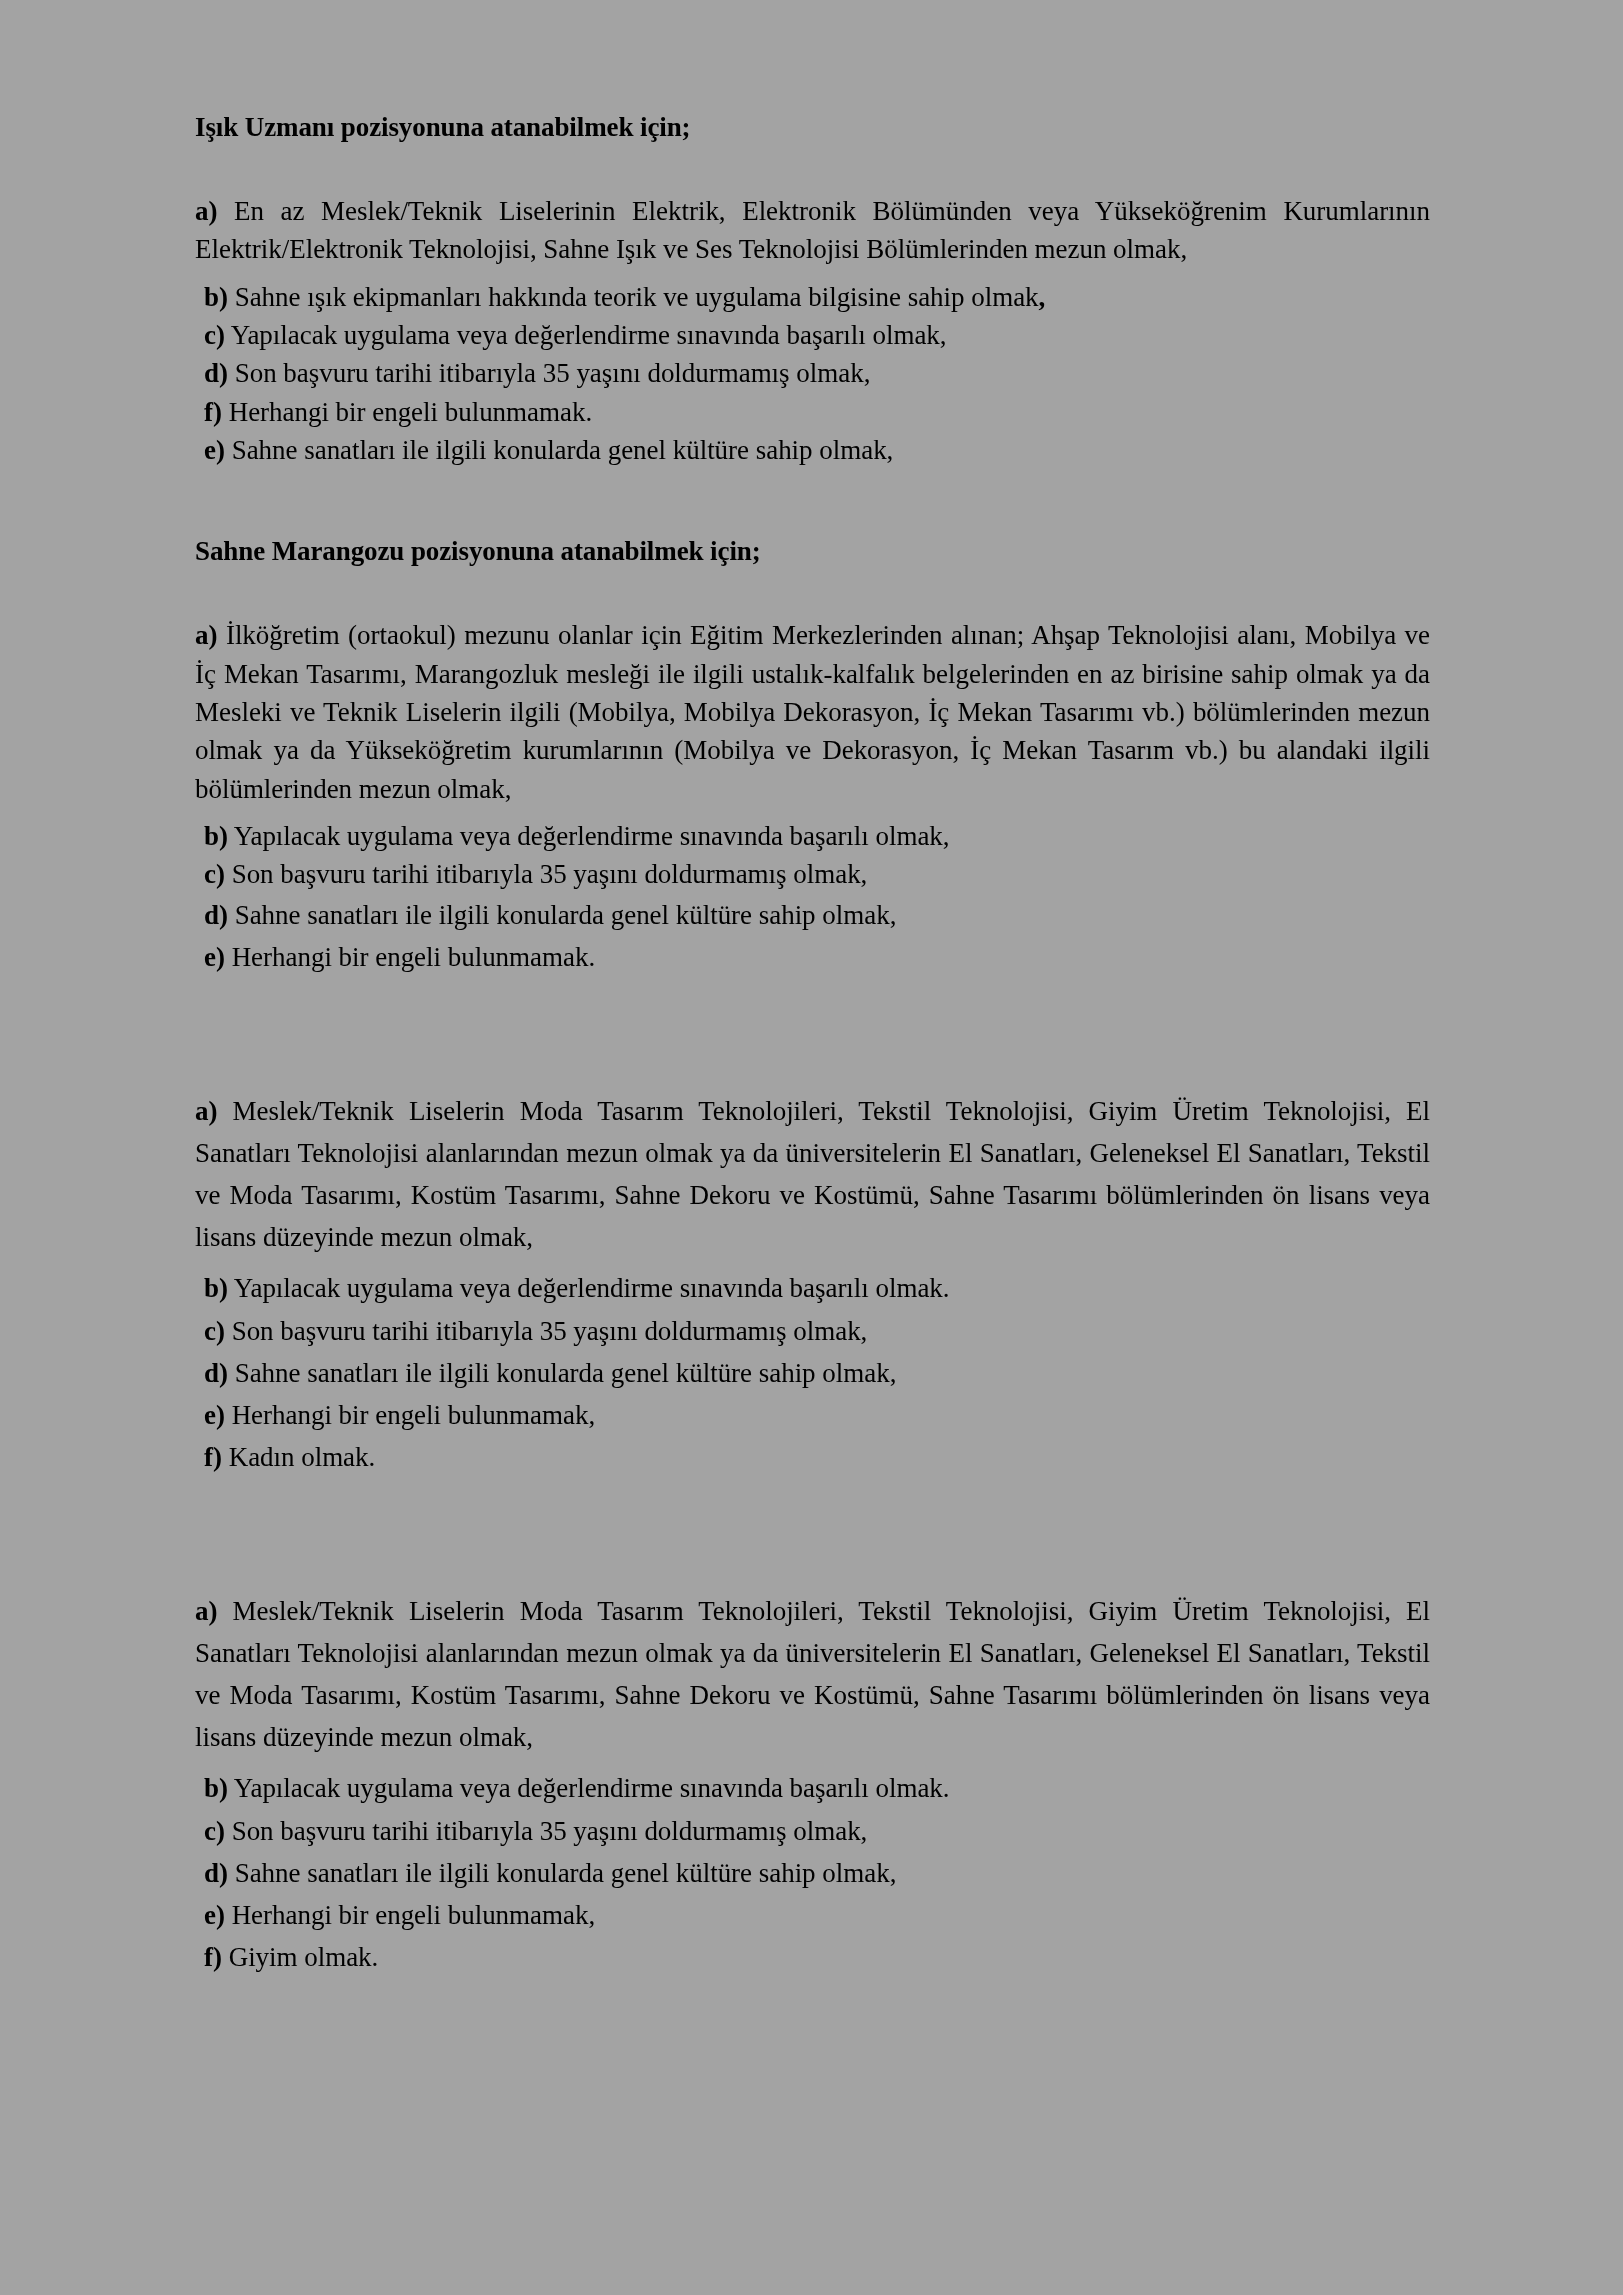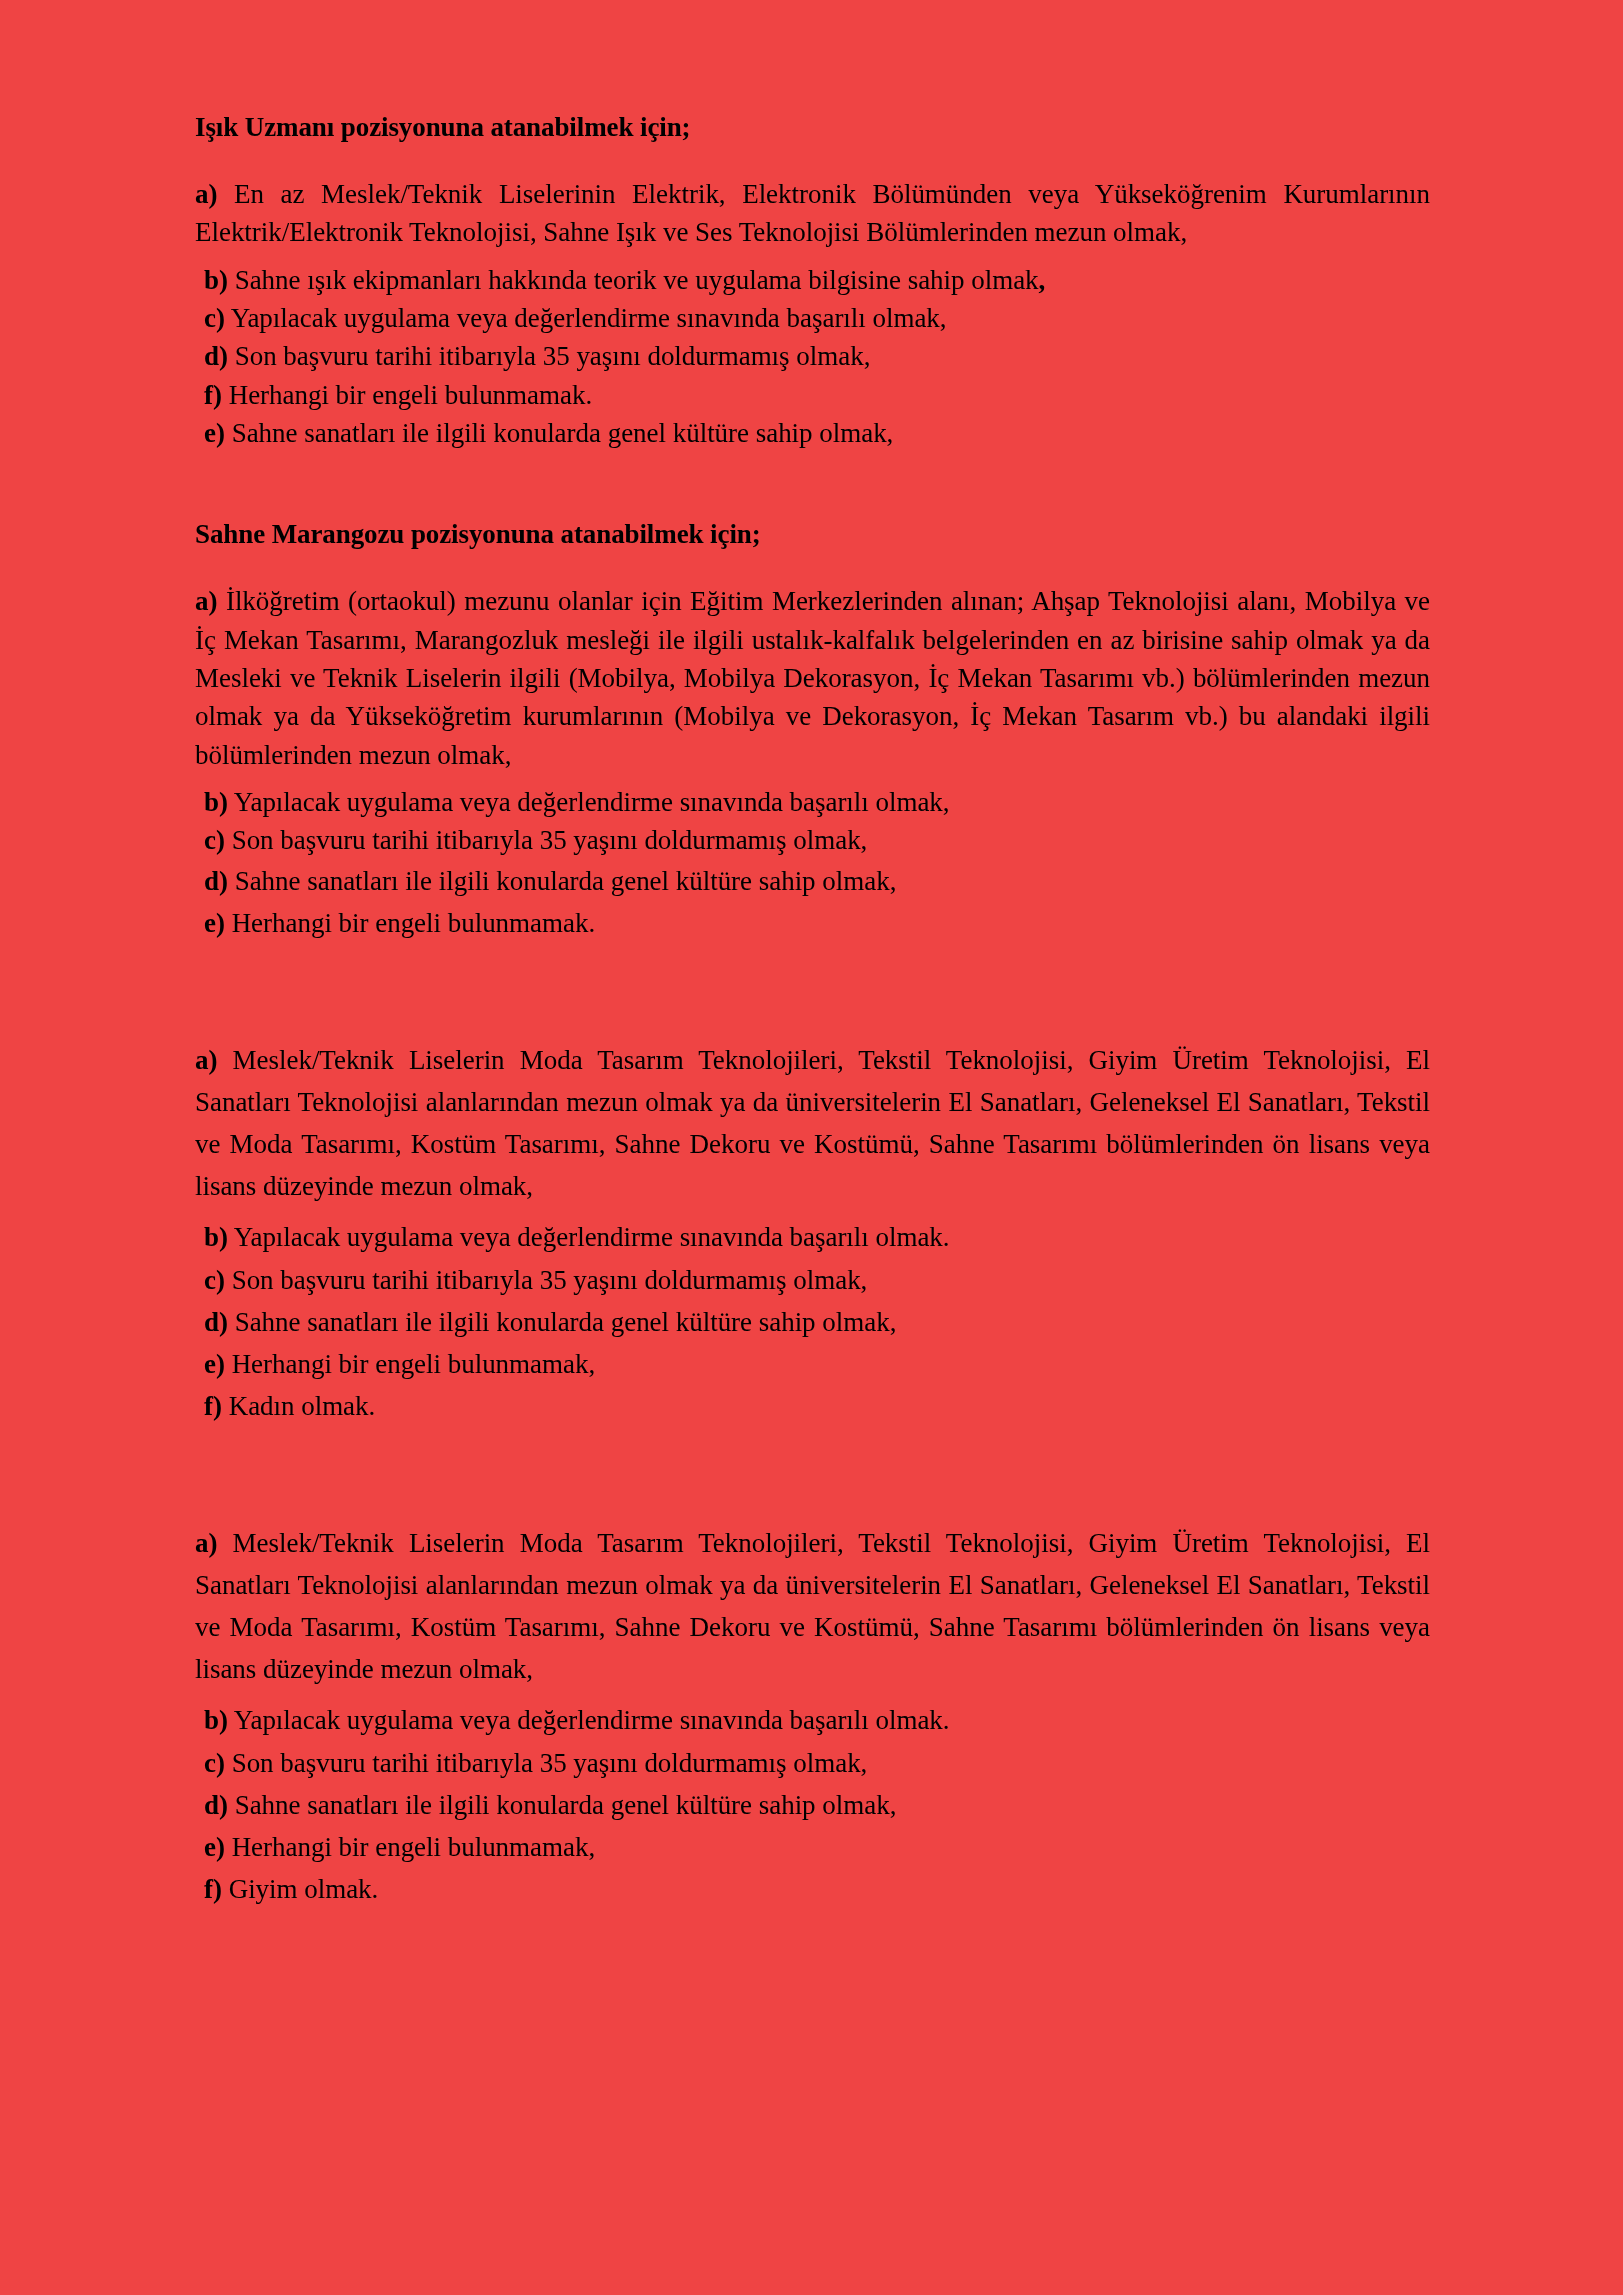--- a/index.html
+++ b/index.html
@@ -9,21 +9,21 @@
     background: #ffffff;
   }
   body {
     font-family: "Liberation Serif", "DejaVu Serif", serif;
     color: #000000;
   }
   .page {
     position: relative;
     width: 1623px;
     height: 2295px;
-    background: #ef4444;
+    background: #a3a3a3;
     box-sizing: border-box;
     padding: 110px 194px 0 195px;
     overflow: hidden;
   }
   .content {
     width: 1235px;
   }
   .section {
     margin: 0 0 0 0;
   }
@@ -45,20 +45,21 @@
     font-size: 27px;
     line-height: 1.42;
     margin: 0;
     padding: 0;
     text-align: justify;
     text-justify: inter-word;
     letter-spacing: -0.03px;
   }
   .para.block {
     text-align: justify;
+    margin-top: 17px;
   }
   .para.spaced {
     line-height: 1.56;
   }
   .marker {
     font-weight: bold;
   }
   .bold-comma {
     font-weight: bold;
   }

